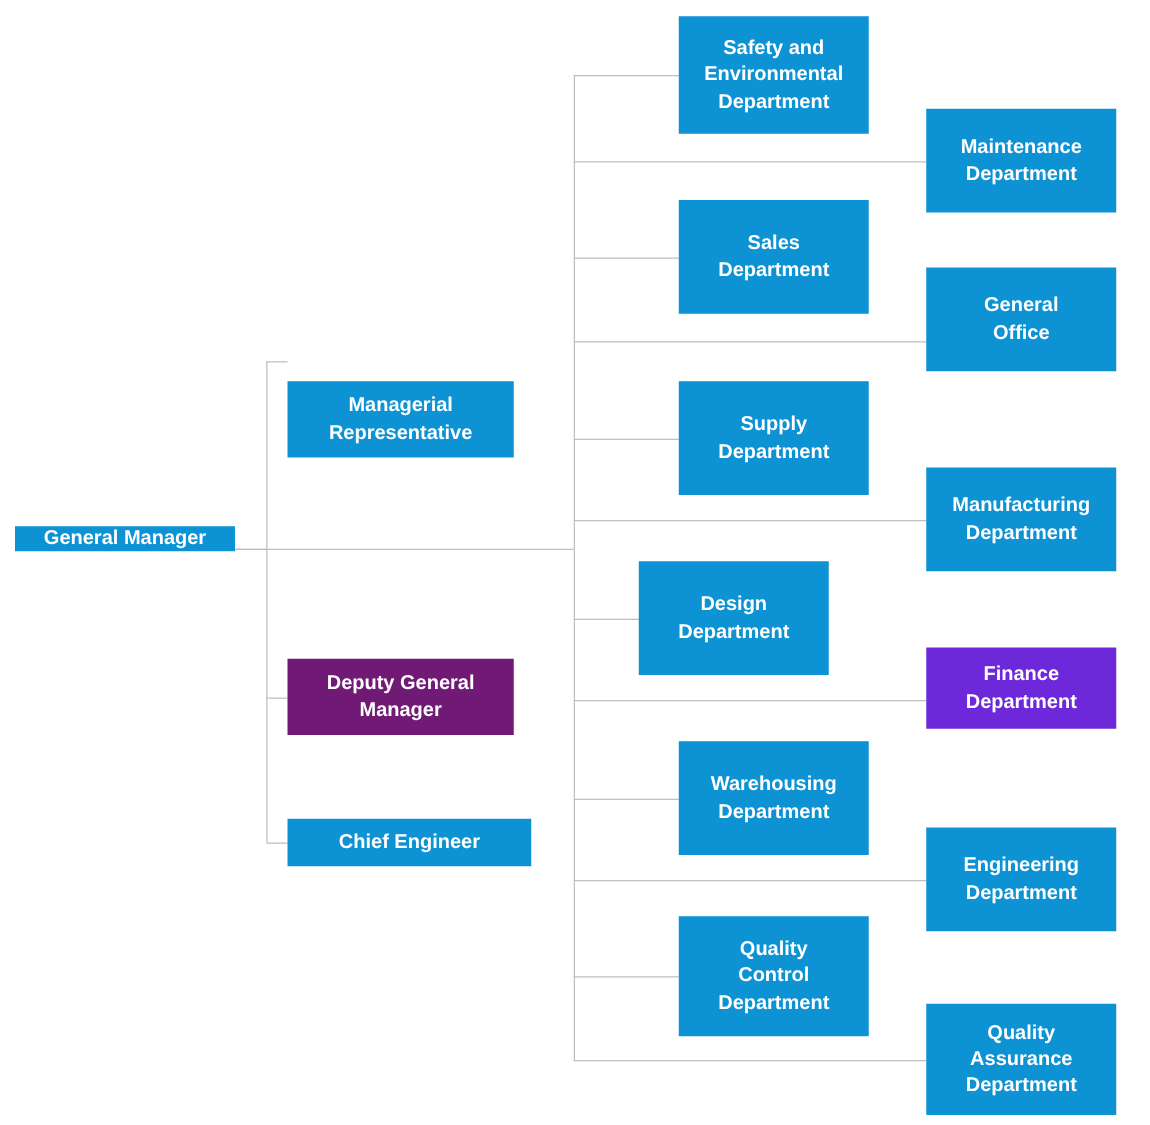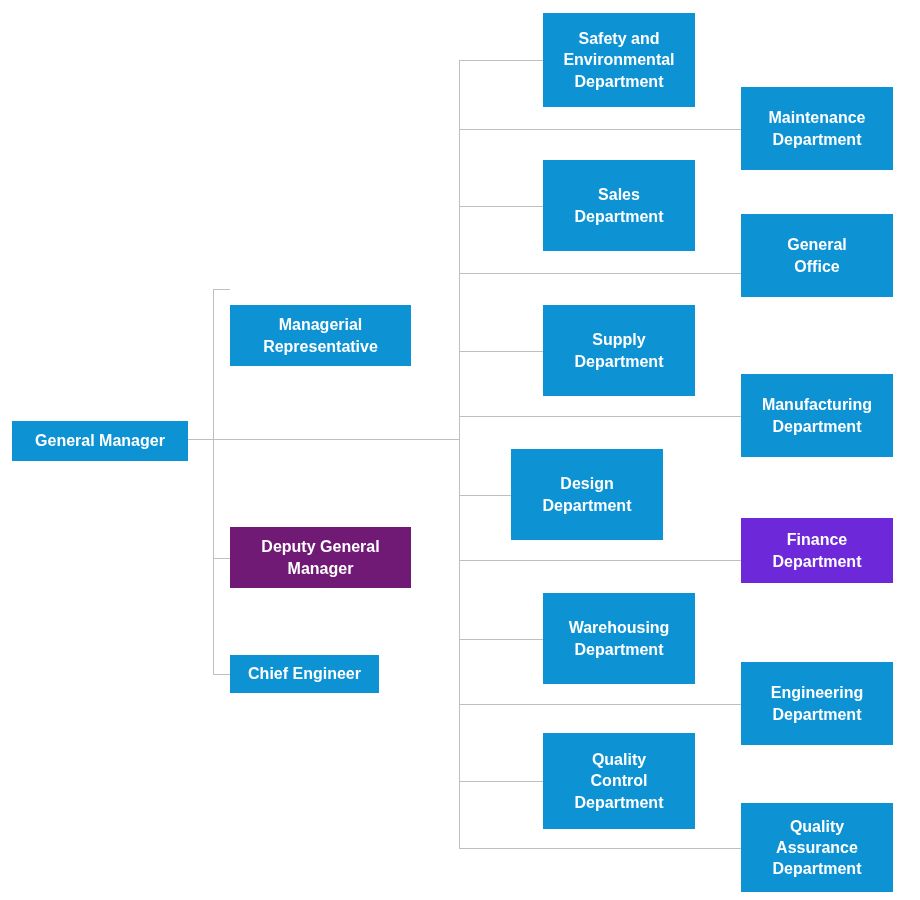--- a/index.html
+++ b/index.html
@@ -65,32 +65,32 @@
       <div class="conn h" style="left: 459px; top: 781px; width: 84px; background: rgb(191, 191, 191);"></div>
       <div class="conn h" style="left: 459px; top: 129px; width: 282px; background: rgb(191, 191, 191);"></div>
       <div class="conn h" style="left: 459px; top: 273px; width: 282px; background: rgb(191, 191, 191);"></div>
       <div class="conn h" style="left: 459px; top: 416px; width: 282px; background: rgb(191, 191, 191);"></div>
       <div class="conn h" style="left: 459px; top: 560px; width: 282px; background: rgb(191, 191, 191);"></div>
       <div class="conn h" style="left: 459px; top: 704px; width: 282px; background: rgb(191, 191, 191);"></div>
       <div class="conn h" style="left: 459px; top: 848px; width: 282px; background: rgb(191, 191, 191);"></div>
     </div>
 
   <div id="node-layer">
-      <div class="node" style="left: 12px; top: 421px; width: 176px; height: 40px; background: rgb(13, 146, 212); color: rgb(255, 255, 255);">
+      <div class="node" style="left: 12px; top: 421px; width: 176px; height: 20px; background: rgb(13, 146, 212); color: rgb(255, 255, 255);">
         <span class="node-label">General Manager</span>
       </div>
       <div class="node" style="left: 230px; top: 258px; width: 181px; height: 61px; background: rgb(13, 146, 212); color: rgb(255, 255, 255); margin-top: 47px;">
         <span class="node-label">Managerial
 Representative</span>
       </div>
       <div class="node" style="left: 230px; top: 527px; width: 181px; height: 61px; background: #701a75; color: rgb(255, 255, 255);">
         <span class="node-label">Deputy General
 Manager</span>
       </div>
-      <div class="node" style="left: 230px; top: 655px; width: 149px; height: 38px; background: rgb(13, 146, 212); color: rgb(255, 255, 255);">
+      <div class="node" style="left: 230px; top: 655px; width: 195px; height: 38px; background: rgb(13, 146, 212); color: rgb(255, 255, 255);">
         <span class="node-label">Chief Engineer</span>
       </div>
       <div class="node" style="left: 543px; top: 13px; width: 152px; height: 94px; background: rgb(13, 146, 212); color: rgb(255, 255, 255);">
         <span class="node-label">Safety and
 Environmental
 Department</span>
       </div>
       <div class="node" style="left: 543px; top: 160px; width: 152px; height: 91px; background: rgb(13, 146, 212); color: rgb(255, 255, 255);">
         <span class="node-label">Sales
 Department</span>

